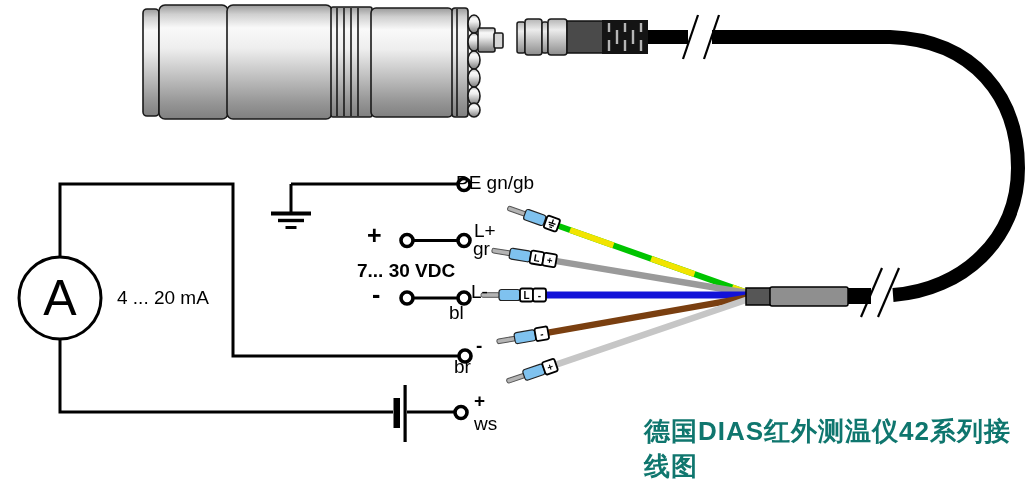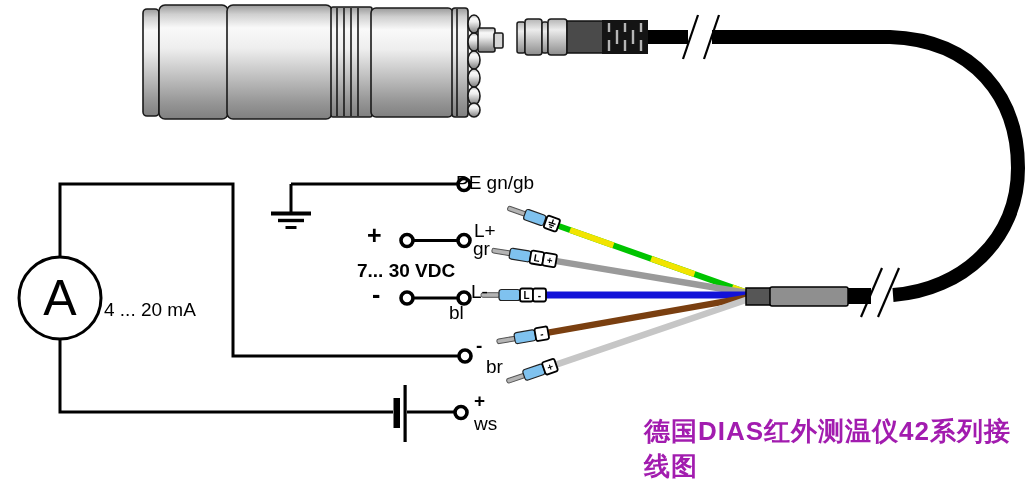--- a/index.html
+++ b/index.html
@@ -5,21 +5,21 @@
   html,body{margin:0;padding:0;background:#fff;}
   .stage{position:relative;width:1030px;height:500px;background:#fff;overflow:hidden;
          font-family:"Liberation Sans", sans-serif;color:#000;}
   .stage svg{position:absolute;left:0;top:0;}
   .lbl{position:absolute;white-space:nowrap;font-size:19px;line-height:1.05;}
   .lbl.big-sign{font-size:25px;font-weight:bold;}
   .lbl.small-sign{font-weight:bold;}
   .meter-letter{position:absolute;left:20px;top:269px;width:80px;height:58px;
                 line-height:58px;text-align:center;font-size:50px;}
   .cn-title{position:absolute;left:644px;top:414px;font-size:26px;font-weight:bold;
-            color:#a21caf;letter-spacing:1px;}
+            color:#0f766e;letter-spacing:1px;}
   .tag-text{font-size:10px;font-weight:bold;font-family:"Liberation Sans",sans-serif;}
 </style>
 </head>
 <body>
 
 <div class="stage">
 
 <svg width="1030" height="500" viewBox="0 0 1030 500">
   <defs>
     <linearGradient id="metal" x1="0" y1="0" x2="0" y2="1">
@@ -180,34 +180,34 @@
     <circle cx="407" cy="298" r="6"></circle>
     <circle cx="464" cy="298" r="6"></circle>
     <circle cx="465" cy="356" r="6"></circle>
     <circle cx="461" cy="412.5" r="6"></circle>
   </g>
 
   <circle cx="60" cy="298" r="41" fill="#fff" stroke="#000" stroke-width="3"></circle>
 </svg>
 
 <div class="meter-letter">A</div>
-<div class="lbl" style="left:104px;top:288px;margin-top:12px;">4 ... 20 mA</div>
+<div class="lbl" style="left:117px;top:288px;">4 ... 20 mA</div>
 
 <div class="lbl" style="left:456px;top:173px;">PE gn/gb</div>
 
 <div class="lbl big-sign" style="left:367px;top:222px;">+</div>
 <div class="lbl" style="left:474px;top:221px;">L+</div>
 <div class="lbl" style="left:473px;top:231px;margin-top:8px;">gr</div>
 <div class="lbl" style="left:357px;top:261px;font-weight:bold;">7... 30 VDC</div>
 <div class="lbl big-sign" style="left:372px;top:281px;">-</div>
 <div class="lbl" style="left:471px;top:282px;">L-</div>
 <div class="lbl" style="left:449px;top:303px;">bl</div>
 
 <div class="lbl small-sign" style="left:476px;top:336px;">-</div>
-<div class="lbl" style="left:486px;top:357px;">br</div>
+<div class="lbl" style="left:454px;top:357px;">br</div>
 
 <div class="lbl small-sign" style="left:474px;top:391px;">+</div>
 <div class="lbl" style="left:474px;top:414px;text-align:center;">ws</div>
 
 
 <div class="cn-title">德国DIAS红外测温仪42系列接线图</div>
 
 </div>
 
 </body></html>

